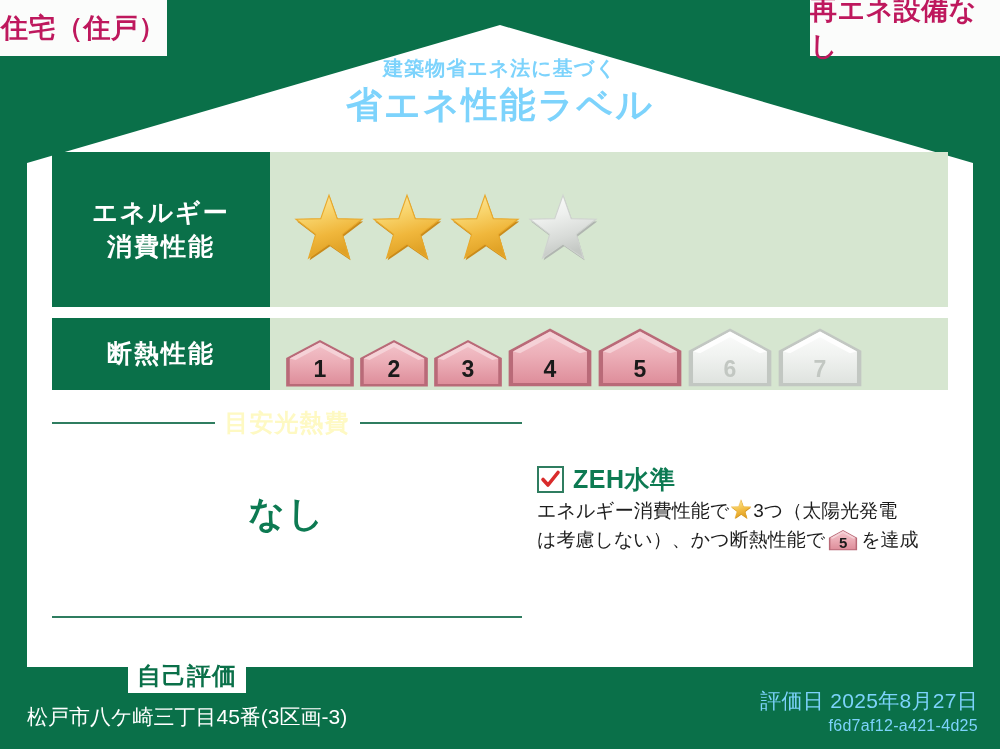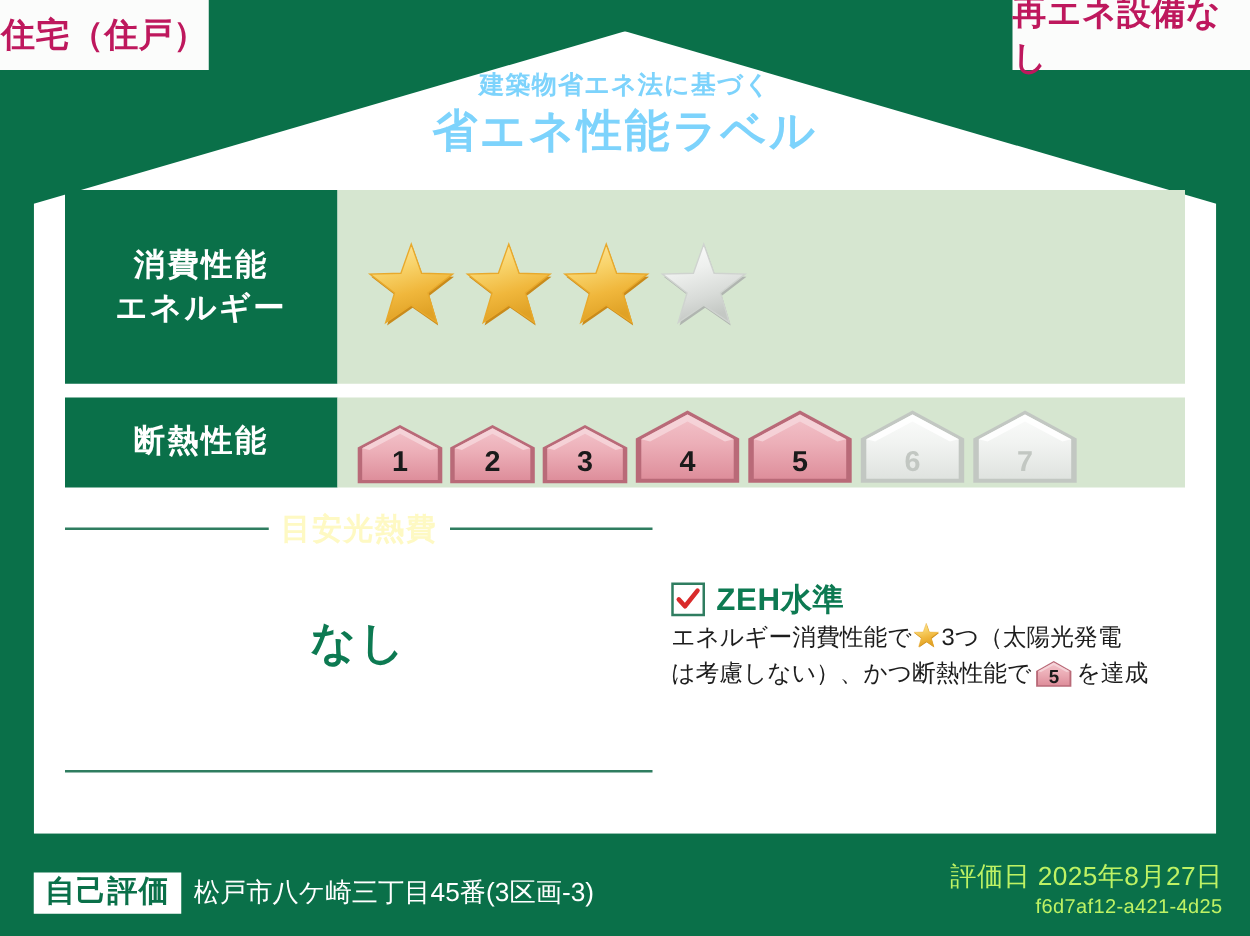--- a/index.html
+++ b/index.html
@@ -235,41 +235,42 @@
   }
 
   
   .footer-left {
     position: absolute;
     left: 27px;
     bottom: 18px;
     display: flex;
     align-items: center;
     gap: 10px;
+    flex-direction: column;
   }
   .self-eval {
     background: #ffffff;
     color: #0a7049;
     font-weight: bold;
     font-size: 24px;
     letter-spacing: 1px;
     padding: 3px 9px 4px 9px;
     line-height: 1.1;
   }
   .address {
     color: #ffffff;
     font-size: 21px;
     letter-spacing: 0px;
   }
   .footer-right {
     position: absolute;
     right: 22px;
     bottom: 14px;
     text-align: right;
-    color: #bef264;
+    color: #7dd3fc;
   }
   .eval-date {
     font-size: 21px;
     letter-spacing: 0.3px;
   }
   .eval-id {
     font-size: 16px;
     margin-top: 2px;
     letter-spacing: 0.3px;
   }
@@ -288,22 +289,22 @@
     <span>再エネ設備なし</span>
   </div>
 
   <div class="title-wrap">
     <div class="subtitle">建築物省エネ法に基づく</div>
     <div class="maintitle">省エネ性能ラベル</div>
   </div>
 
   <div class="perf-row" id="row-energy">
     <div class="perf-label">
+      <span>エネルギー</span>
       <span>消費性能</span>
-      <span>エネルギー</span>
     </div>
     <div class="perf-body">
       <div class="stars" id="stars-container">
           <svg width="74" height="74" viewBox="0 0 100 100" class="star-svg">
             <defs>
               <linearGradient id="sg-0" x1="0" y1="0" x2="0.3" y2="1">
                 <stop offset="0%" stop-color="#fde9a8"></stop>
                 <stop offset="38%" stop-color="#f8d36a"></stop>
                 <stop offset="70%" stop-color="#f0b73c"></stop>
                 <stop offset="100%" stop-color="#e0a226"></stop>

